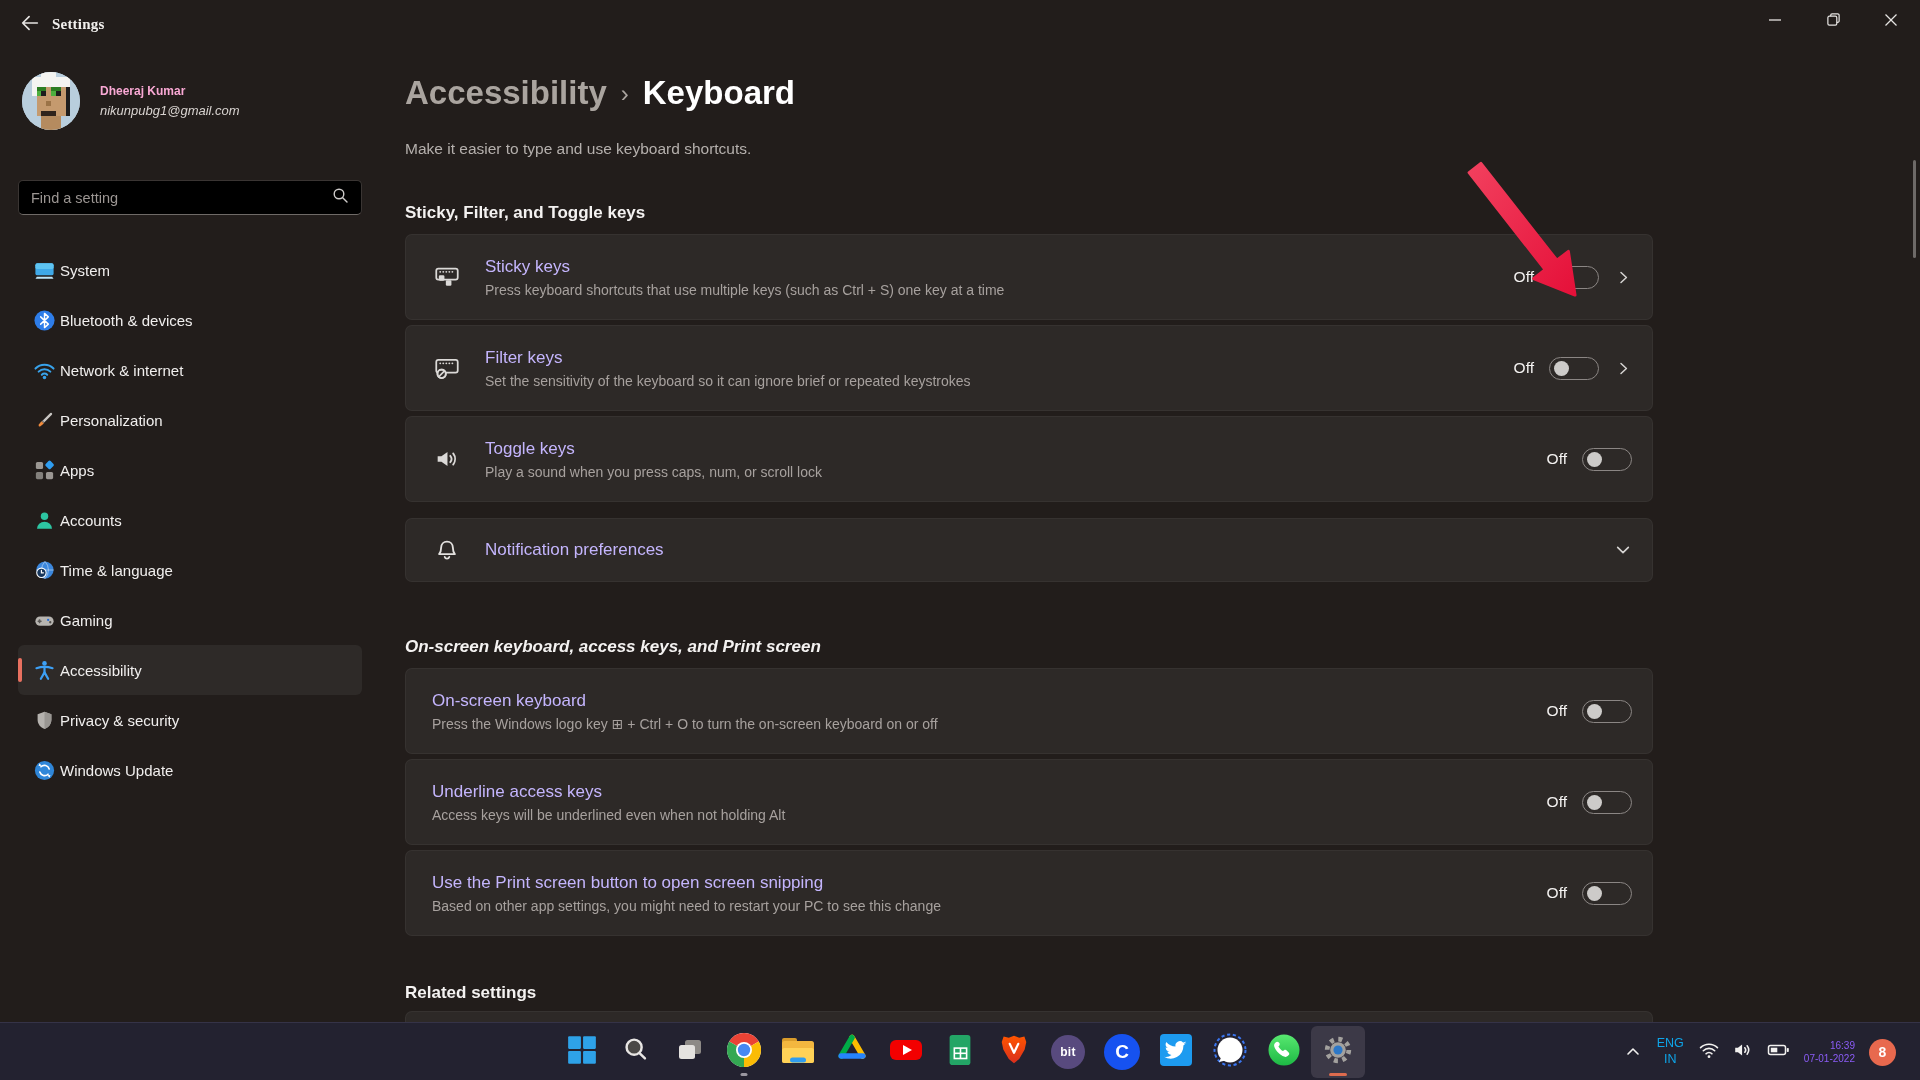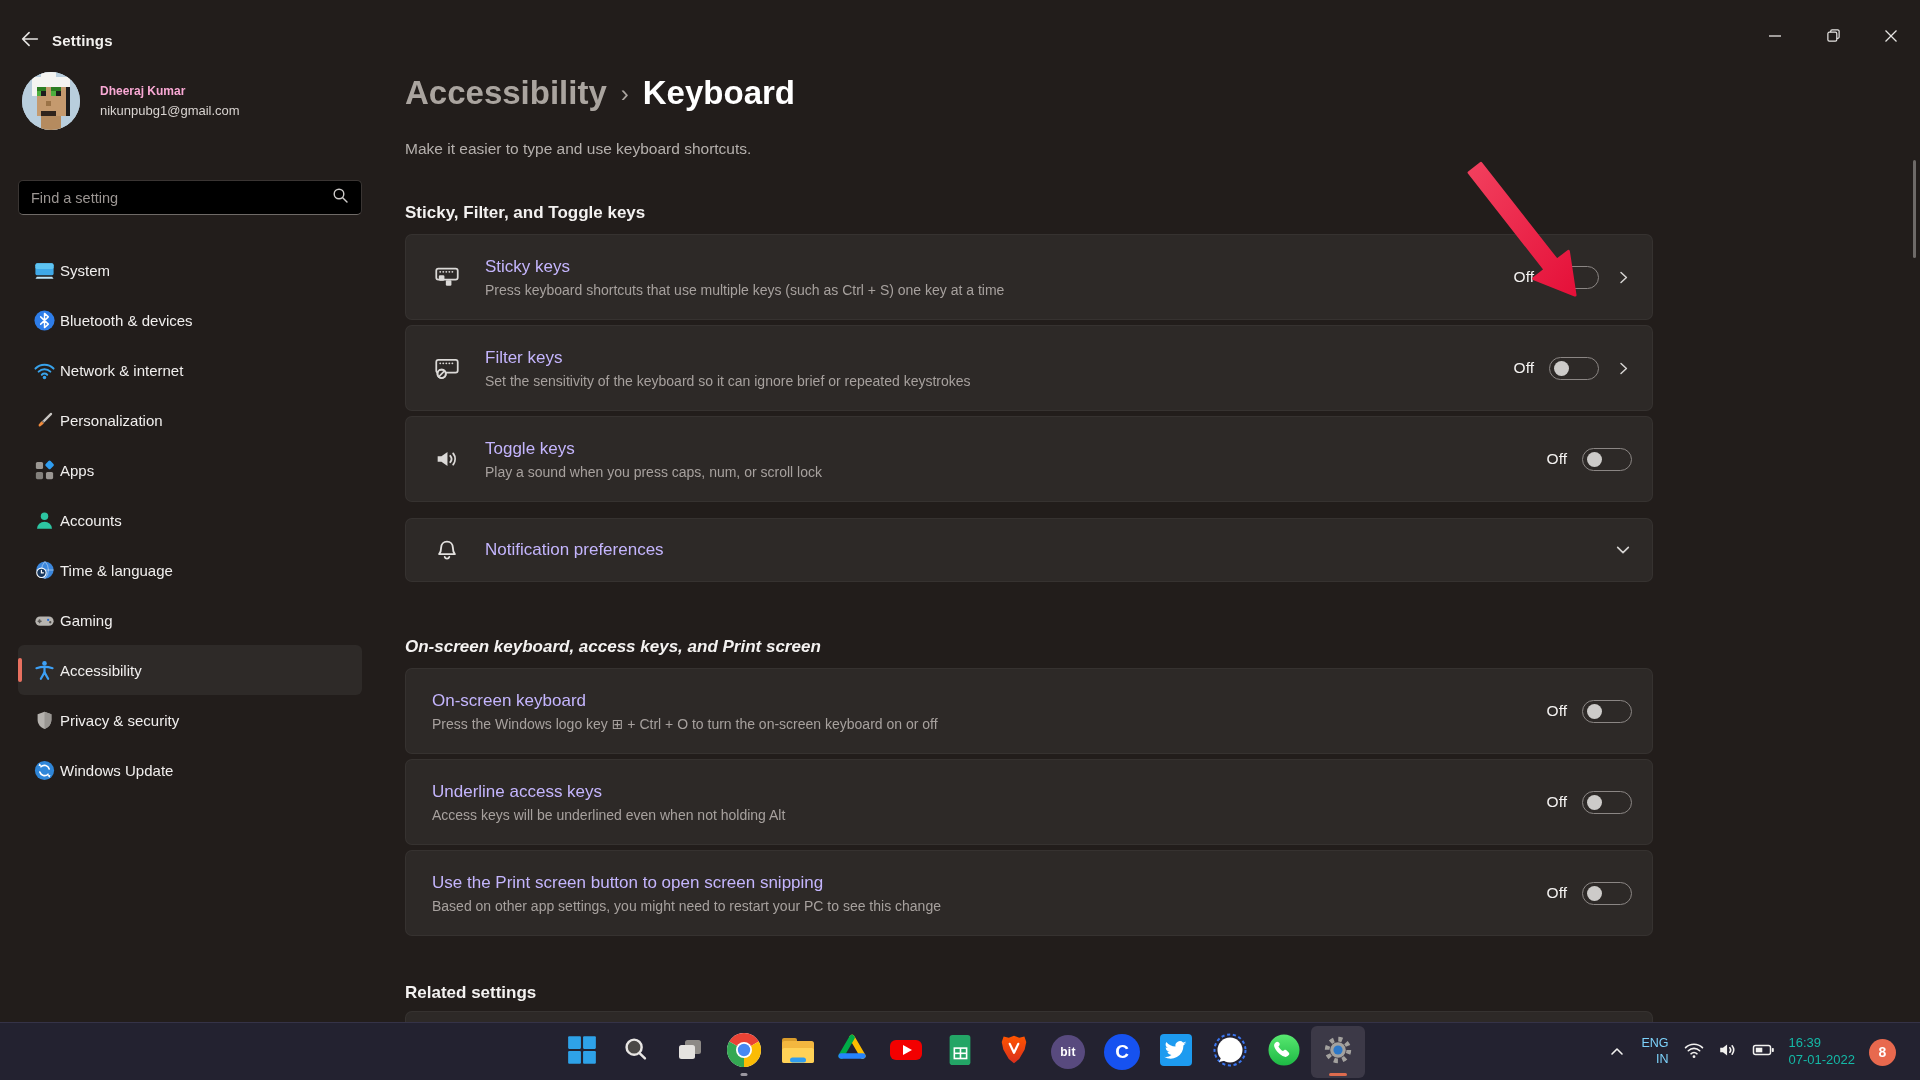--- a/index.html
+++ b/index.html
@@ -4,34 +4,34 @@
 <style>
   * { margin:0; padding:0; box-sizing:border-box; }
   html,body { width:1920px; height:1080px; overflow:hidden; background:#131313;
     font-family:"Liberation Sans","DejaVu Sans",sans-serif; }
   .screen { position:relative; width:1920px; height:1080px; }
 
   
   .app { position:absolute; left:0; top:0; width:1920px; height:1022px;
     background:#221d1b; overflow:hidden; }
 
-  .titlebar { position:absolute; left:0; top:16px; width:100%; height:48px; }
+  .titlebar { position:absolute; left:0; top:0; width:100%; height:48px;font-family:Liberation Serif, serif; }
   .back-btn { position:absolute; left:10px; top:7px; width:40px; height:34px; border:none;
     background:transparent; border-radius:5px; display:flex; align-items:center; justify-content:center; cursor:pointer;}
   .win-title { position:absolute; left:52px; top:16px; font-size:15px; font-weight:700; color:#f2f0ee; letter-spacing:.2px;}
   .wincontrols { position:absolute; right:0; top:0; display:flex; }
   .wc { width:58px; height:42px; display:flex; align-items:center; justify-content:center;
     background:transparent; border:none; cursor:pointer; }
 
   
   .sidebar { position:absolute; left:0; top:48px; width:380px; bottom:0; padding:0 18px; }
   .profile { margin:24px 0 0 4px; display:flex; align-items:center; gap:20px; }
   .avatar { width:58px; height:58px; border-radius:50%; background:#b9cedd; overflow:hidden; flex:0 0 auto;}
   .uname { font-size:12px; font-weight:700; color:#f9a8d4; }
-  .uemail { font-size:13px; color:#d8d3d0; margin-top:5px; }
+  .uemail { font-size:13px; color:#d8d3d0; margin-top:5px;font-style:italic; }
 
   .searchbox { margin-top:50px; height:35px; background:#000000; border:1px solid #3a3533;
     border-bottom-color:#6f6a67; border-radius:5px; display:flex; align-items:center; padding:0 12px; }
   .searchbox input { flex:1; background:transparent; border:none; outline:none; color:#e8e5e3;
     font-size:14.5px; font-family:inherit; }
   .searchbox input::placeholder { color:#9c9693; }
 
   .nav { margin-top:30px; display:flex; flex-direction:column; }
   .nav-item { position:relative; height:50px; border-radius:6px; display:flex; align-items:center;
     gap:4px; padding-left:14px; cursor:pointer; }
@@ -84,23 +84,23 @@
   .dot-ind { position:absolute; bottom:2px; left:50%; transform:translateX(-50%);
     width:7px; height:3px; border-radius:2px; background:#9a97a0; }
   .bar-ind { position:absolute; bottom:2px; left:50%; transform:translateX(-50%);
     width:18px; height:3.5px; border-radius:2px; background:#dd6b4e; }
   .circle-badge { border-radius:50%; display:flex; align-items:center; justify-content:center; }
   .bit-circle { width:34px; height:34px; background:#584a7e; color:#fff; font-size:12px; font-weight:700; letter-spacing:.3px;}
   .cb-circle { width:36px; height:36px; background:#1652f0; color:#fff; font-size:19px; font-weight:700; }
 
   .tray { position:absolute; right:0; top:0; height:58px; display:flex; align-items:center;
     gap:14px; padding-right:24px; }
-  .tray-lang { text-align:right; font-size:12.5px; color:#7dd3fc; line-height:1.25; cursor:pointer;}
+  .tray-lang { text-align:center; font-size:12.5px; color:#0ea5e9; line-height:1.25; cursor:pointer;}
   .tray-icons { display:flex; align-items:center; gap:12px; cursor:pointer;}
-  .tray-clock { font-size:13px; color:#14b8a6; line-height:1.3; cursor:pointer;}
+  .tray-clock { text-align:right; font-size:10px; color:#8b5cf6; line-height:1.3; cursor:pointer;}
   .notif-badge { width:27px; height:27px; border-radius:50%; background:#e8694e; color:#fff;
     font-size:14px; font-weight:700; display:flex; align-items:center; justify-content:center; cursor:pointer;}
   .tray-chevron { width:20px; height:20px; display:flex; align-items:center; justify-content:center; cursor:pointer;}
 </style>
 </head>
 <body>
 
 <div class="screen">
   <div class="app">
 

